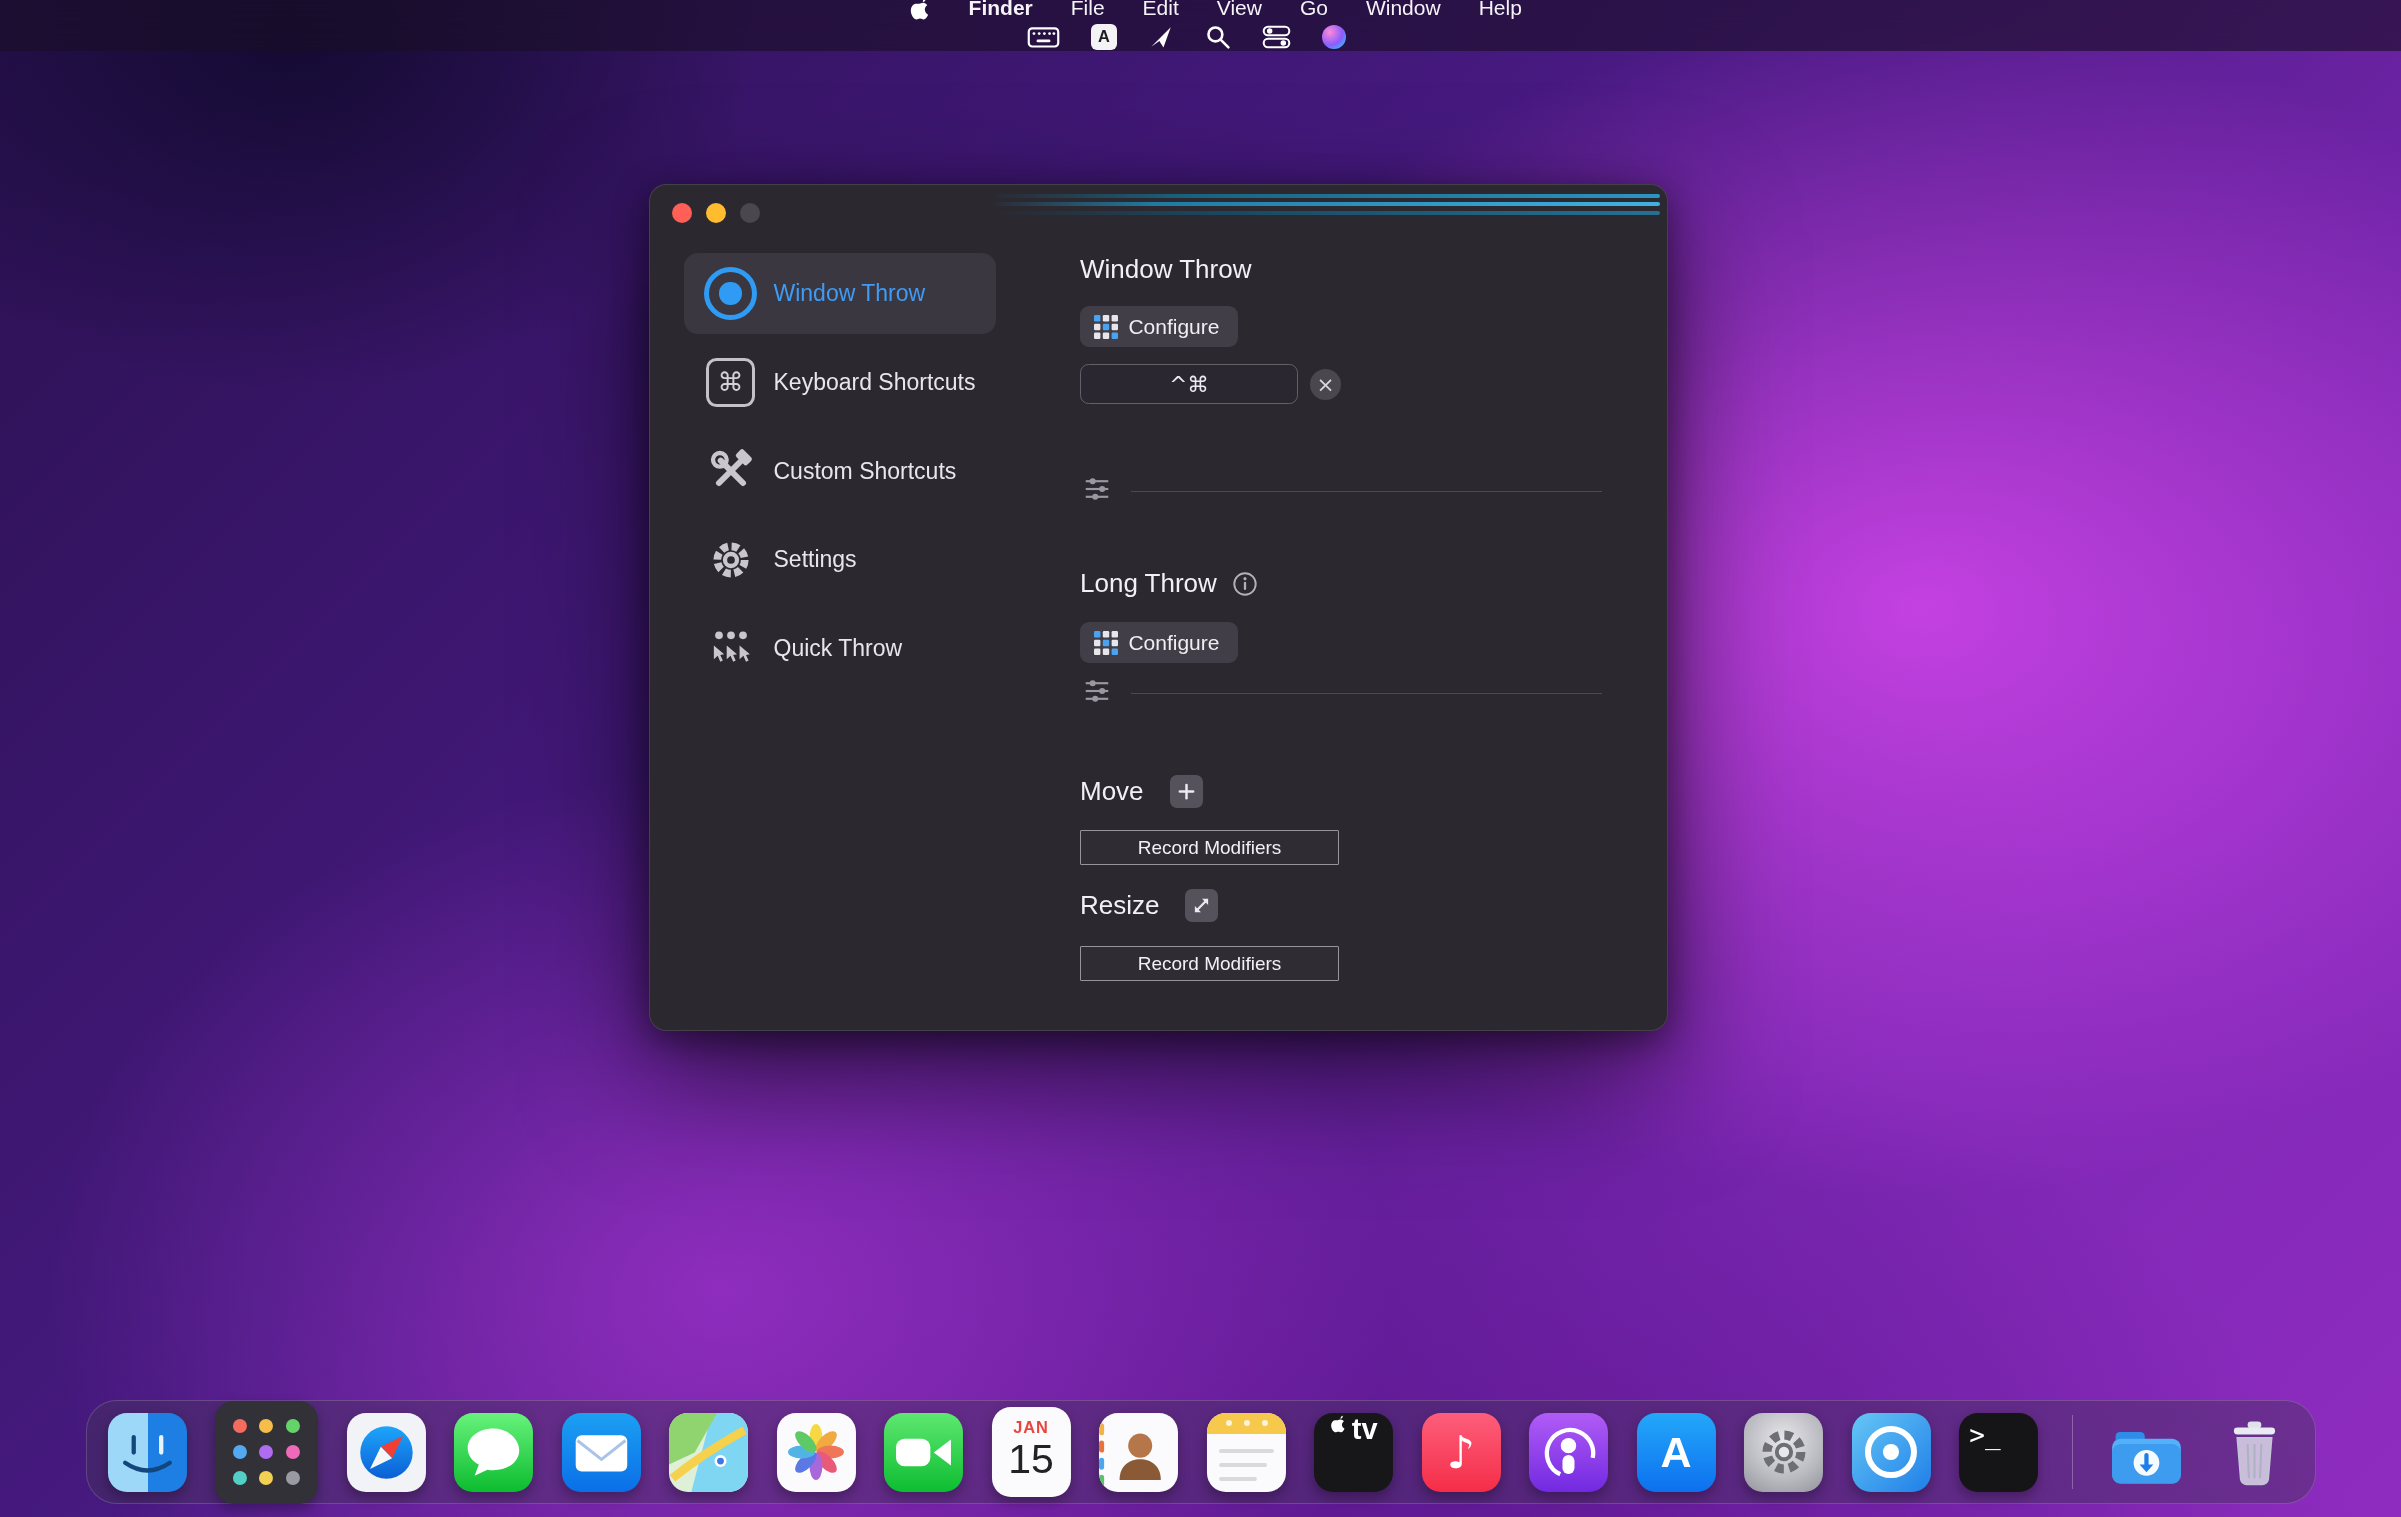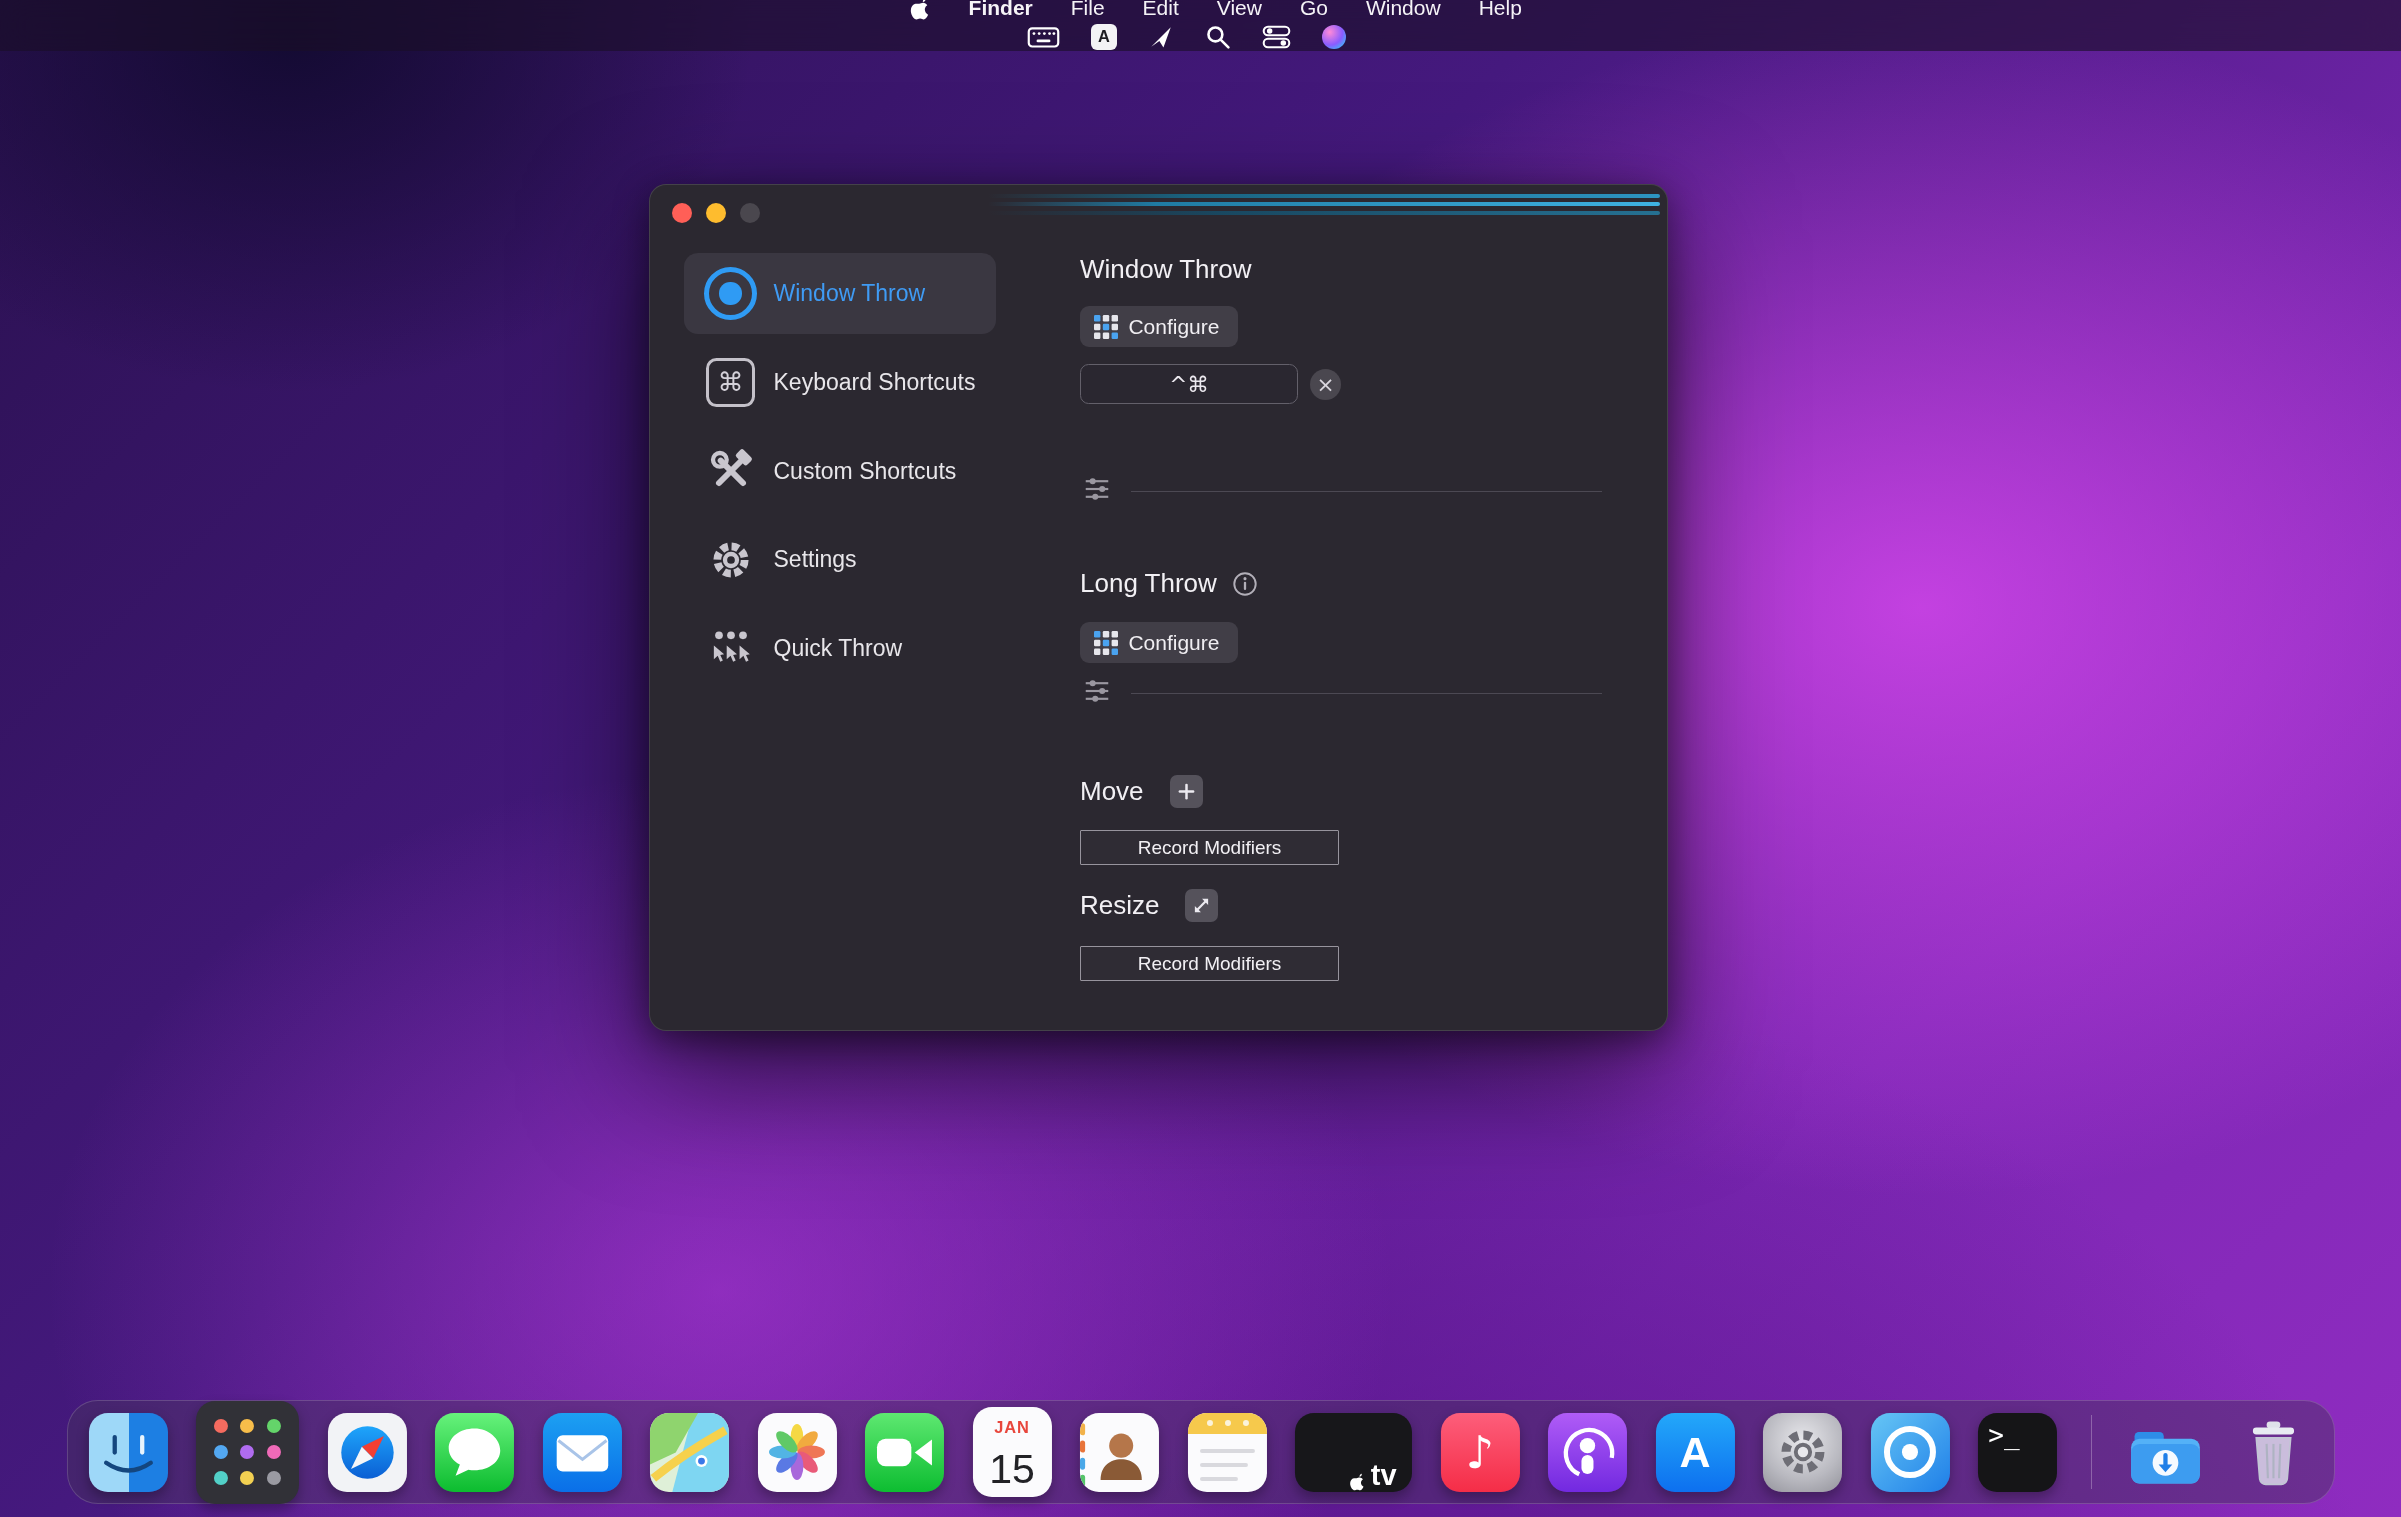--- a/index.html
+++ b/index.html
@@ -113,29 +113,29 @@
   .dock-sep{width:1.7px;height:74px;background:rgba(255,255,255,.28);margin:0 5.2px;flex:none;}
   .di-finder{background:linear-gradient(90deg,#9ed8f8 0 40px,#1d7fe3 40px);}
   .di-launchpad{background:#313137;display:grid;grid-template-columns:repeat(3,1fr);place-items:center;padding:12px;}
   .di-launchpad b{width:14px;height:14px;border-radius:50%;display:block;}
   .di-safari{background:#f2f3f6;display:flex;align-items:center;justify-content:center;}
   .di-messages{background:linear-gradient(180deg,#67f27c,#0cbc2f);}
   .di-mail{background:linear-gradient(180deg,#1ca0f2,#0a6fe8);}
   .di-maps{background:#dff0d8;}
   .di-photos{background:#fbfbfd;display:flex;align-items:center;justify-content:center;}
   .di-facetime{background:linear-gradient(180deg,#5ee871,#0dbd31);}
-  .di-calendar{background:#fbfbfd;display:flex;flex-direction:column;align-items:center;justify-content:flex-start;padding-top:10.4px;gap:10px;}
+  .di-calendar{background:#fbfbfd;display:flex;flex-direction:column;align-items:center;justify-content:flex-start;padding-top:10.4px;}
   .cal-month{color:#e8463c;font-size:16.4px;font-weight:700;letter-spacing:0.9px;}
   .cal-day{color:#222226;font-size:41px;font-weight:400;line-height:45px;}
   .di-contacts{background:#fbfbfd;}
   .di-notes{background:#fbfbfd;}
   .notes-band{position:absolute;left:0;top:0;width:100%;height:21px;background:#f6c94c;}
   .notes-band i{position:absolute;top:7.8px;width:6px;height:6px;border-radius:50%;background:#fbf3da;}
   .notes-line{position:absolute;left:12px;height:4.3px;border-radius:2.6px;background:#d9d9de;}
-  .di-tv{background:#17171a;display:flex;align-items:flex-end;justify-content:center;gap:5.2px;padding-left:38px;}
+  .di-tv{background:#17171a;display:flex;align-items:flex-start;justify-content:center;gap:5.2px;}
   .tv-label{color:#fff;font-size:29px;font-weight:700;}
   .di-music{background:linear-gradient(180deg,#fd5e7b,#f52d47);display:flex;align-items:center;justify-content:center;}
   .music-note{color:#fff;font-size:45px;}
   .di-podcasts{background:linear-gradient(180deg,#b05cf7,#7229e0);display:flex;align-items:center;justify-content:center;}
   .di-appstore{background:linear-gradient(180deg,#23a8fa,#0d70ef);display:flex;align-items:center;justify-content:center;}
   .appstore-a{color:#fff;font-size:43px;font-weight:700;}
   .di-sysprefs{background:radial-gradient(circle at 50% 35%, #e8e8ec, #b9b9c0 60%, #93939b);display:flex;align-items:center;justify-content:center;}
   .di-winman{background:linear-gradient(135deg,#66c6f5,#1f7fe8);display:flex;align-items:center;justify-content:center;}
   .wm-ring{width:40px;height:40px;border:6px solid #fff;border-radius:50%;display:flex;align-items:center;justify-content:center;}
   .wm-ring i{width:15.5px;height:15.5px;background:#fff;border-radius:50%;}

